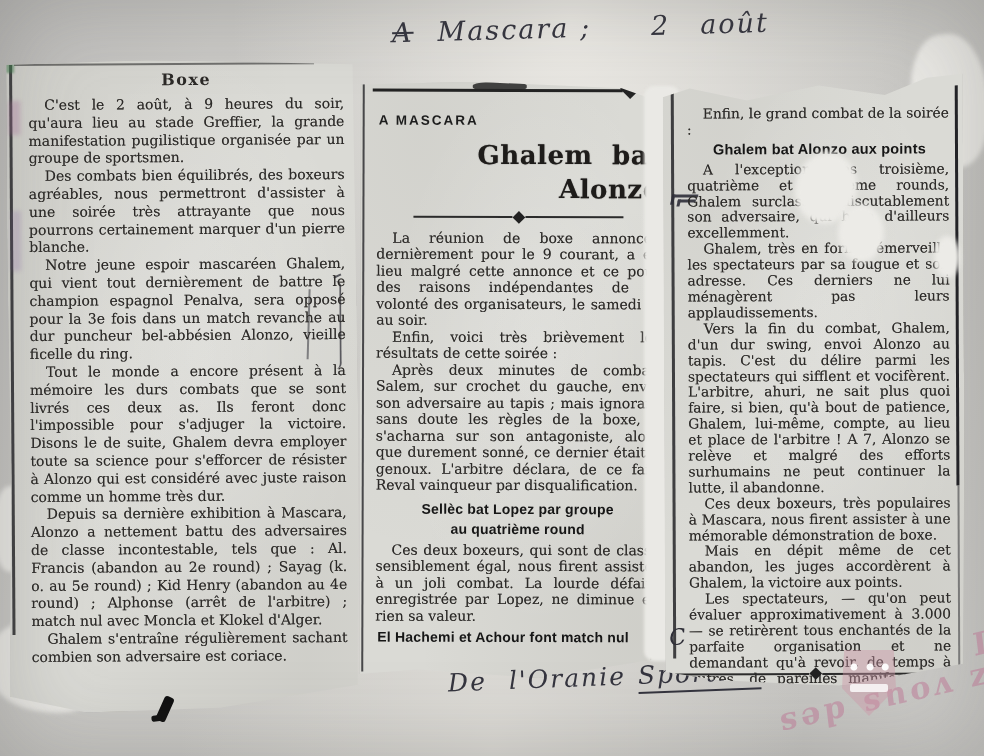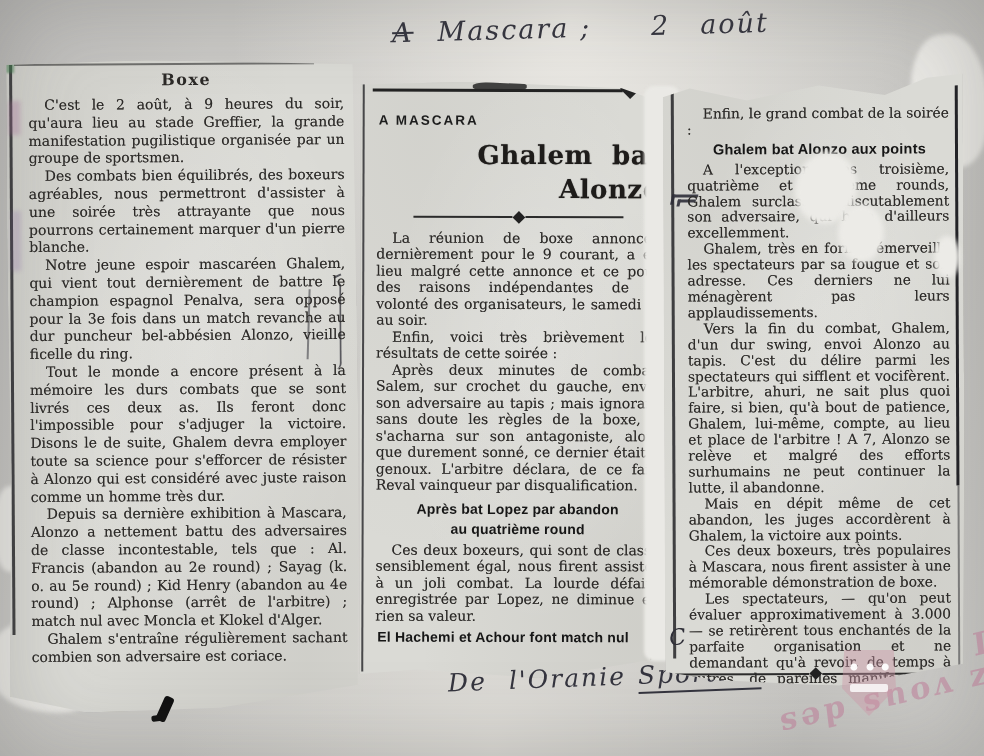--- a/index.html
+++ b/index.html
@@ -155,21 +155,21 @@
   <div class="crease"></div>
   <div class="textcol">
     <div class="kicker">A MASCARA</div>
     <div class="headline">Ghalem bat Alonzo</div>
     <div class="ornament headline-rule">
         <span class="dia"></span>
       </div>
     <p>La réunion de boxe annoncée dernièrement pour le 9 courant, a eu lieu malgré cette annonce et ce pour des raisons indépendantes de la volonté des organisateurs, le samedi 2, au soir.</p>
     <p>Enfin, voici très brièvement les résultats de cette soirée :</p>
     <p>Après deux minutes de combat, Salem, sur crochet du gauche, envoi son adversaire au tapis ; mais ignorant sans doute les règles de la boxe, il s'acharna sur son antagoniste, alors que durement sonné, ce dernier était à genoux. L'arbitre déclara, de ce fait, Reval vainqueur par disqualification.</p>
-    <div class="subhead centered">Après bat Lopez par abandon</div>
+    <div class="subhead centered">Sellèc bat Lopez par groupe</div>
     <div class="subhead centered" style="margin-top:-2px;">au quatrième round</div>
     <p>Ces deux boxeurs, qui sont de classe sensiblement égal, nous firent assister à un joli combat. La lourde défaite enregistrée par Lopez, ne diminue en rien sa valeur.</p>
     <div class="subhead">El Hachemi et Achour font match nul</div>
 
   </div>
   <span class="frag" style="right:22px; top:168px;">e</span>
   <span class="frag" style="right:22px; top:189px;">u</span>
   <span class="frag" style="right:22px; top:210px;">n</span>
   <span class="frag" style="right:22px; top:231px;">à</span>
   <span class="frag" style="right:18px; top:256px;">si</span>
@@ -184,22 +184,22 @@
       <i></i>
       <i></i>
     </div>
   <div class="mark-c">C</div>
   <div class="textcol">
     <p>Enfin, le grand combat de la soirée :</p>
     <div class="subhead">Ghalem bat Alonzo aux points</div>
     <p>A l'exception des troisième, quatrième et septième rounds, Ghalem surclassa indiscutablement son adversaire, qui boxa d'ailleurs excellemment.</p>
     <p>Ghalem, très en forme, émerveilla les spectateurs par sa fougue et son adresse. Ces derniers ne lui ménagèrent pas leurs applaudissements.</p>
     <p>Vers la fin du combat, Ghalem, d'un dur swing, envoi Alonzo au tapis. C'est du délire parmi les spectateurs qui sifflent et vocifèrent. L'arbitre, ahuri, ne sait plus quoi faire, si bien, qu'à bout de patience, Ghalem, lui-même, compte, au lieu et place de l'arbitre ! A 7, Alonzo se relève et malgré des efforts surhumains ne peut continuer la lutte, il abandonne.</p>
+    <p>Ces deux boxeurs, très populaires à Mascara, nous firent assister à une mémorable démonstration de boxe.</p>
     <p>Mais en dépit même de cet abandon, les juges accordèrent à Ghalem, la victoire aux points.</p>
-    <p>Ces deux boxeurs, très populaires à Mascara, nous firent assister à une mémorable démonstration de boxe.</p>
     <p>Les spectateurs, — qu'on peut évaluer approximativement à 3.000 — se retirèrent tous enchantés de la parfaite organisation et ne demandant qu'à revoir, de temps à autres, de pareilles manifestations pugilistiques.</p>
 
   </div>
   <div class="ornament bottomrule">
       <span class="dia"></span>
     </div>
 </div>
 
 <div class="blob" style="left:795px; top:152px; width:62px; height:72px; transform:rotate(14deg);"></div>
 <div class="blob" style="left:838px; top:204px; width:46px; height:58px;"></div>

